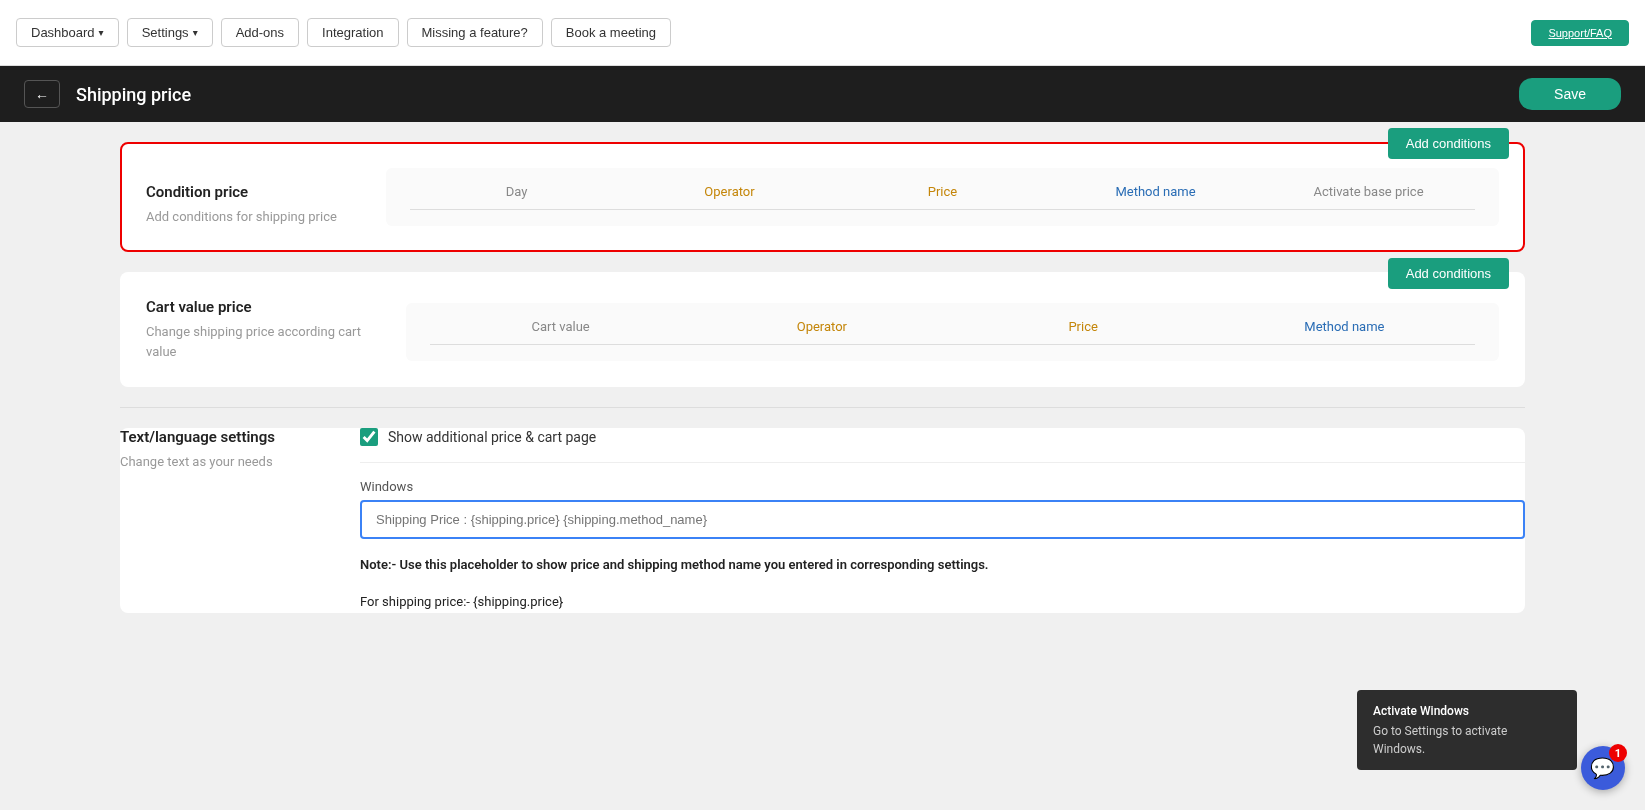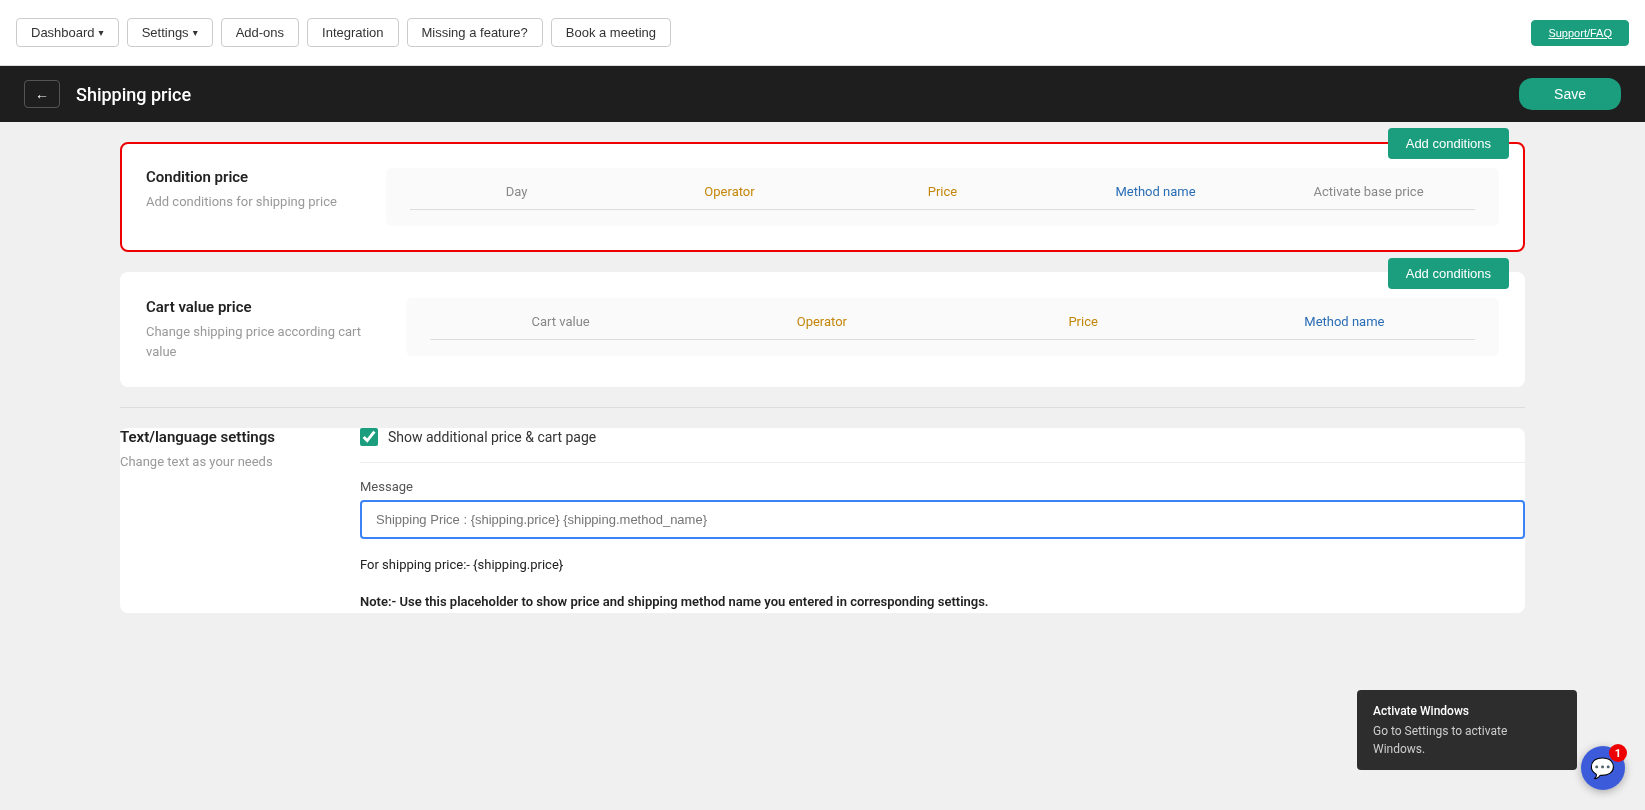--- a/index.html
+++ b/index.html
@@ -83,21 +83,21 @@
     
     .section-wrapper {
       margin-bottom: 20px;
       position: relative;
     }
     .section-card {
       background: #fff;
       border-radius: 8px;
       padding: 24px;
       display: flex;
-      align-items: flex-start;
+      align-items: flex-end;
       gap: 40px;
       border: 2px solid transparent;
     }
     .section-card.highlighted {
       border: 2px solid #e00;
     }
     .add-conditions-btn {
       position: absolute;
       top: -14px;
       right: 16px;
@@ -363,27 +363,27 @@
     <div class="section-left">
       <div class="section-label">Text/language settings</div>
       <div class="section-desc">Change text as your needs</div>
     </div>
     <div class="settings-right">
       <div class="checkbox-row">
         <input type="checkbox" class="checkbox-input" checked="" style="">
         <label class="checkbox-label">Show additional price &amp; cart page</label>
       </div>
       <div class="form-group">
-        <label class="form-label">Message</label>
+        <label class="form-label">Windows</label>
         <input type="text" class="form-input" placeholder="Shipping Price : {shipping.price} {shipping.method_name}" style="">
       </div>
-      <div class="note-text">For shipping price:- {shipping.price}</div>
       <div class="note-text">
         <strong>Note:- Use this placeholder to show price and shipping method name you entered in corresponding settings.</strong>
       </div>
+      <div class="note-text">For shipping price:- {shipping.price}</div>
     </div>
   </div>
 
 </div>
 
 <div class="windows-overlay">
   <div class="title">Activate Windows</div>
   <div>Go to Settings to activate Windows.</div>
 </div>
 

